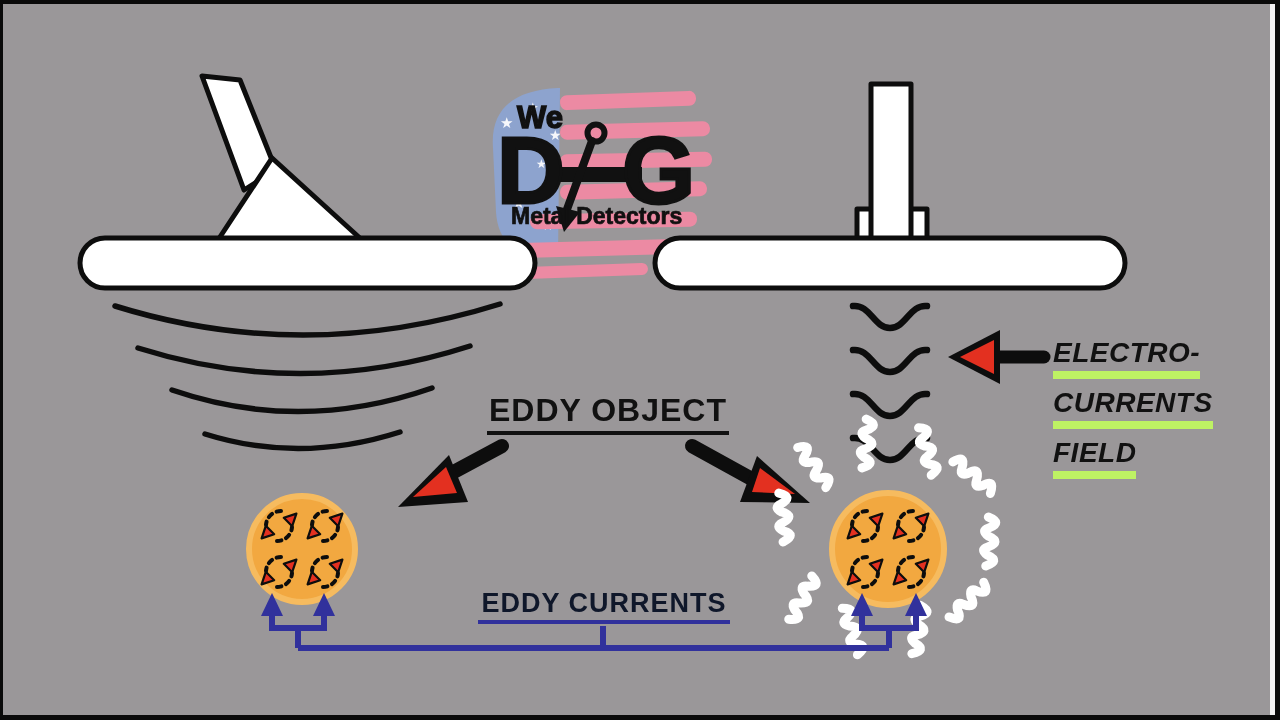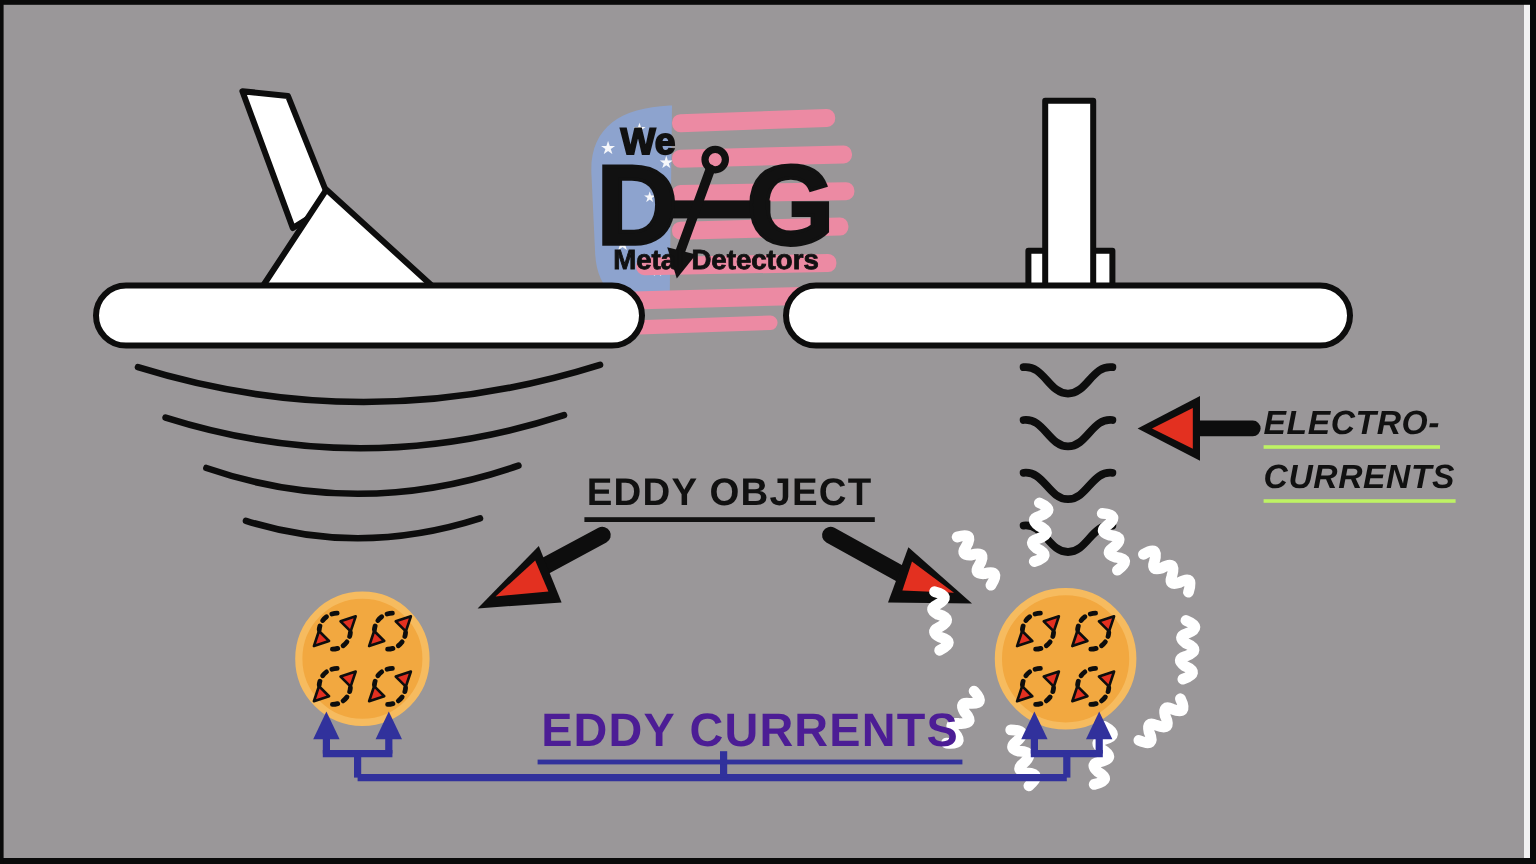--- a/index.html
+++ b/index.html
@@ -20,24 +20,24 @@
 
   .txt { position:absolute; font-weight:bold; color:#111; white-space:nowrap; }
 
   
   .metal-object { left:462px; top:392px; width:292px; text-align:center;
                   font-size:32px; letter-spacing:1px; }
   .metal-object span { display:inline-block; border-bottom:4px solid #111; padding:0 2px 2px 2px; }
 
   .em-field { left:1053px; top:337px; font-size:28px; font-style:italic; letter-spacing:0.5px; }
   .em-field div { margin-bottom:8px; }
-  .em-field span { display:inline-block; border-bottom:3px solid #bef264; padding-bottom:2px; }
-
-  .eddy { left:448px; top:588px; width:312px; text-align:right;
-          font-size:39px; letter-spacing:1px; color:#4c1d95; }
+  .em-field span { display:inline-block; border-bottom:8px solid #bef264; padding-bottom:2px; }
+
+  .eddy { left:448px; top:588px; width:312px; text-align:center;
+          font-size:27px; letter-spacing:1px; color:#0f172a; }
   .eddy span { display:inline-block; border-bottom:4px solid #31319c; padding:0 3px 1px 3px; }
 
   
   .logo-we  { left:517px; top:100px; font-size:31px; -webkit-text-stroke:1.5px #111; }
   .logo-d   { left:497px; top:124px; font-size:94px; line-height:1; -webkit-text-stroke:3px #111; }
   .logo-g   { left:622px; top:124px; font-size:94px; line-height:1; -webkit-text-stroke:3px #111; }
   .logo-tag { left:511px; top:203px; font-size:23px; -webkit-text-stroke:0.7px #111; }
 </style>
 </head>
 <body>
@@ -184,20 +184,21 @@
   <div class="txt logo-g">G</div>
   <div class="txt logo-tag">Metal Detectors</div>
 
   <div class="txt metal-object">
     <span>EDDY OBJECT</span>
   </div>
 
   <div class="txt em-field">
     <div><span>ELECTRO-</span></div>
     <div><span>CURRENTS</span></div>
+    <div><span>FIELD</span></div>
   </div>
 
   <div class="txt eddy">
     <span>EDDY CURRENTS</span>
   </div>
 
   <div class="edge-white"></div>
   <div class="edge edge-top"></div>
   <div class="edge edge-bottom"></div>
   <div class="edge edge-left"></div>

